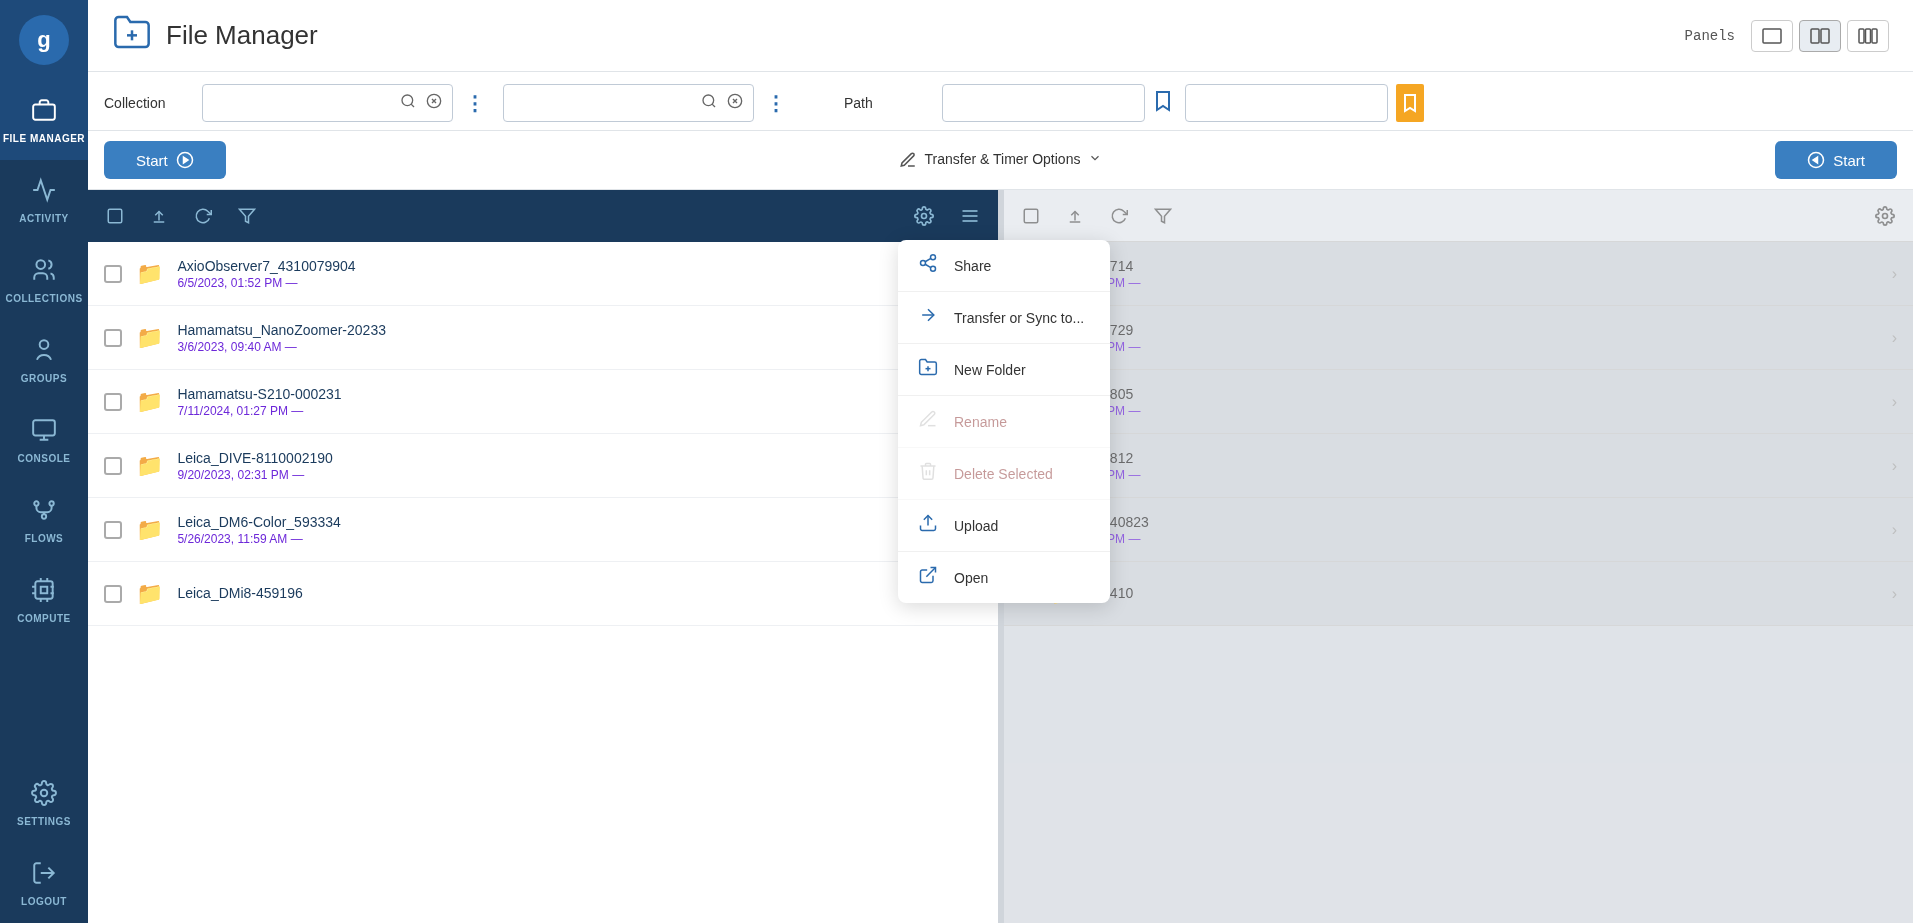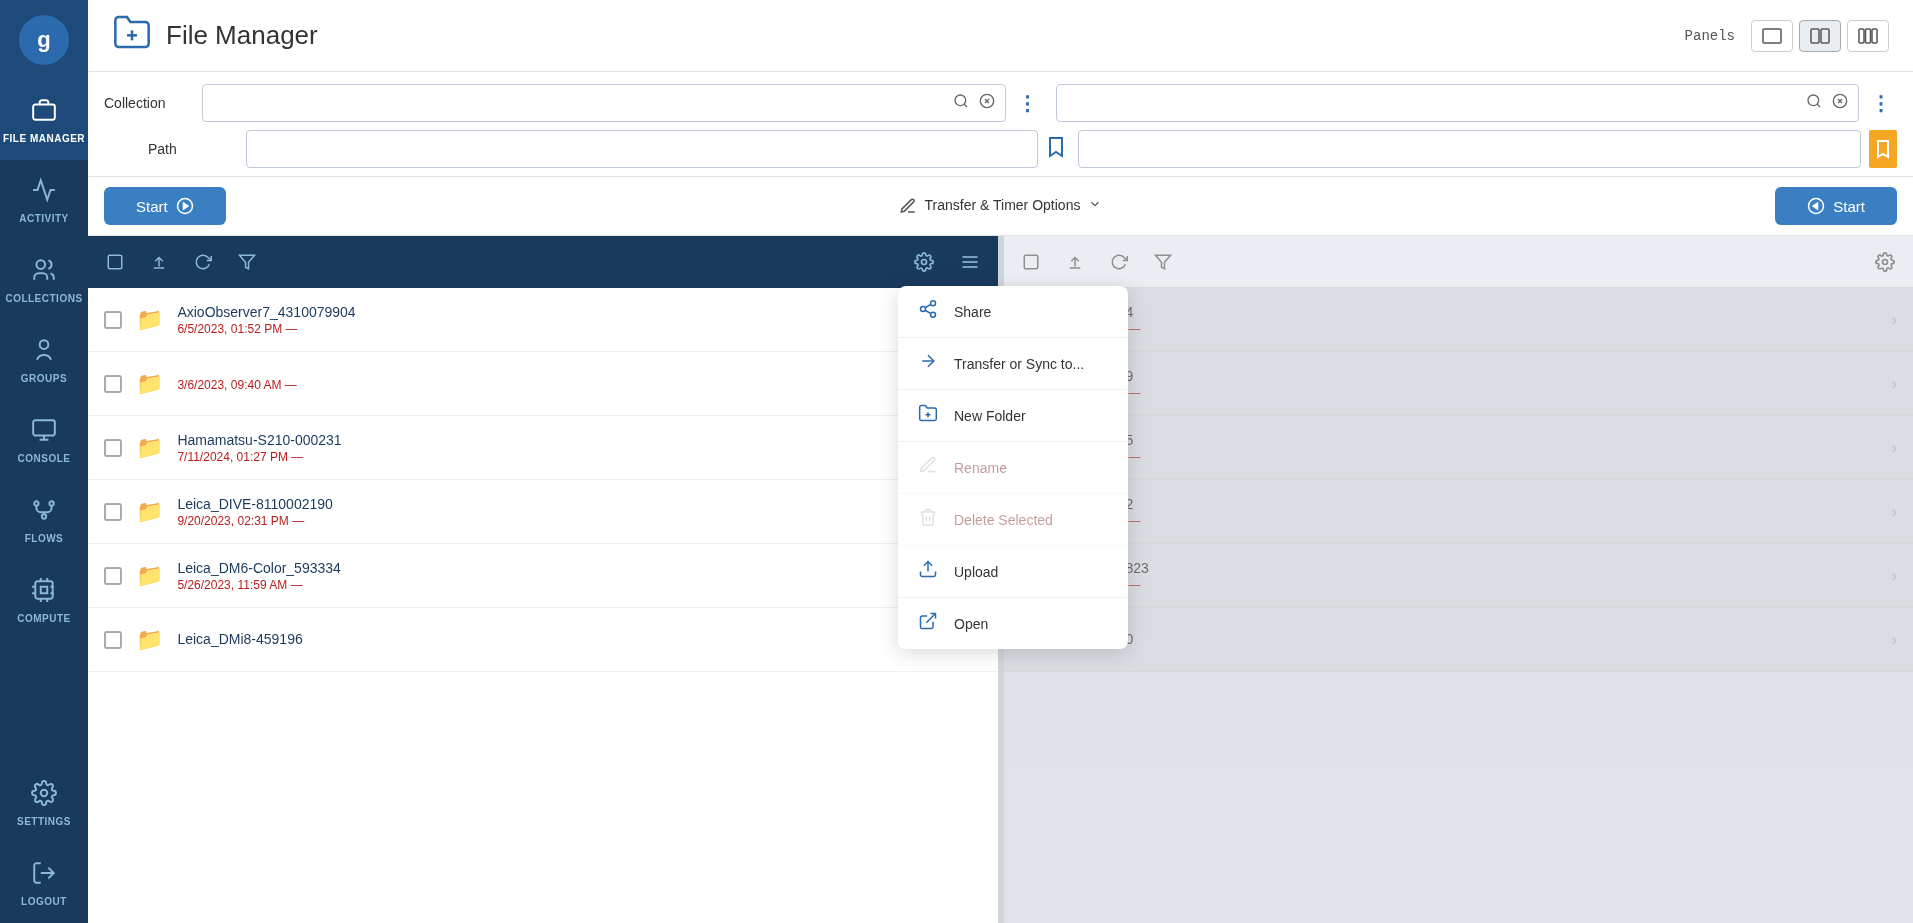--- a/index.html
+++ b/index.html
@@ -99,21 +99,21 @@
       background: #f0f2f5;
       overflow: hidden;
     }
 
     
     .fm-top {
       background: white;
       padding: 12px 16px 8px;
       border-bottom: 1px solid #e0e4e8;
       display: flex;
-      flex-direction: column;
+      flex-direction: row;
       gap: 8px;
     }
     .collection-row {
       display: flex;
       align-items: center;
       gap: 8px;
     }
     .collection-label {
       font-size: 14px;
       color: #333;
@@ -313,21 +313,21 @@
       border-radius: 3px;
       flex-shrink: 0;
     }
     .file-folder-icon {
       font-size: 22px;
       color: #f5a623;
       flex-shrink: 0;
     }
     .file-info { flex: 1; }
     .file-name { font-size: 14px; font-weight: 500; color: #1a3a5c; }
-    .file-meta { font-size: 12px; color: #b91c1c; margin-top: 2px; }
+    .file-meta { font-size: 12px; color: #6d28d9; margin-top: 2px; }
     .file-arrow { color: #aaa; font-size: 16px; }
 
     
     .right-panel {
       flex: 1;
       display: flex;
       flex-direction: column;
       overflow: hidden;
       background: #d8dde3;
       opacity: 0.7;
@@ -352,21 +352,21 @@
       cursor: pointer;
       gap: 14px;
       background: #d0d5db;
     }
 
     
     .context-menu-overlay {
       position: absolute;
       left: 810px;
       top: 50px;
-      width: 230px;
+      width: 212px;
       background: white;
       border-radius: 8px;
       box-shadow: 0 4px 20px rgba(0,0,0,0.15);
       z-index: 100;
       overflow: hidden;
     }
     .context-menu-item {
       display: flex;
       align-items: center;
       gap: 14px;
@@ -682,20 +682,21 @@
             <div class="file-info">
               <div class="file-name">AxioObserver7_4310079904</div>
               <div class="file-meta"><span>6/5/2023, 01:52 PM</span> <span>—</span></div>
             </div>
             <span class="file-arrow">›</span>
           </div>
           <div class="file-item">
             <div class="file-checkbox"></div>
             <span class="file-folder-icon">📁</span>
             <div class="file-info">
+              <div class="file-name">Hamamatsu_NanoZoomer-20233</div>
               <div class="file-meta"><span>3/6/2023, 09:40 AM</span> <span>—</span></div>
             </div>
             <span class="file-arrow">›</span>
           </div>
           <div class="file-item">
             <div class="file-checkbox"></div>
             <span class="file-folder-icon">📁</span>
             <div class="file-info">
               <div class="file-name">Hamamatsu-S210-000231</div>
               <div class="file-meta"><span>7/11/2024, 01:27 PM</span> <span>—</span></div>

